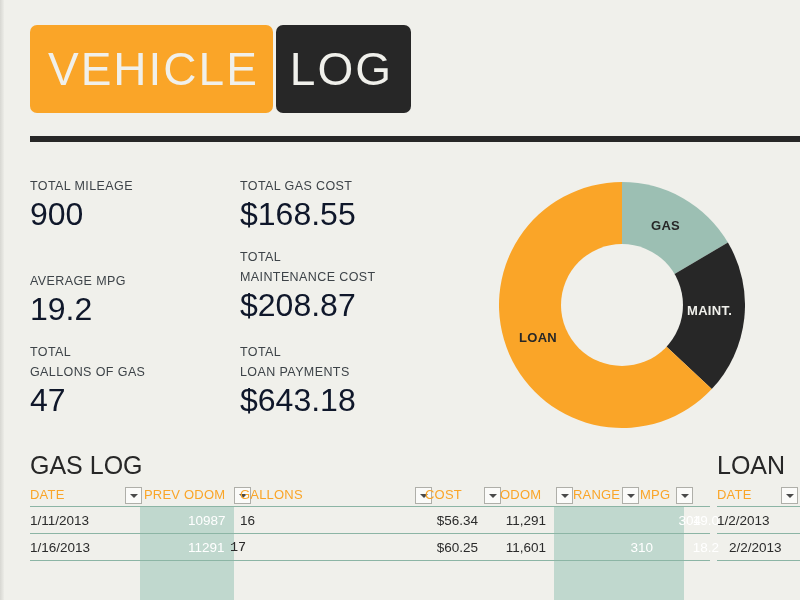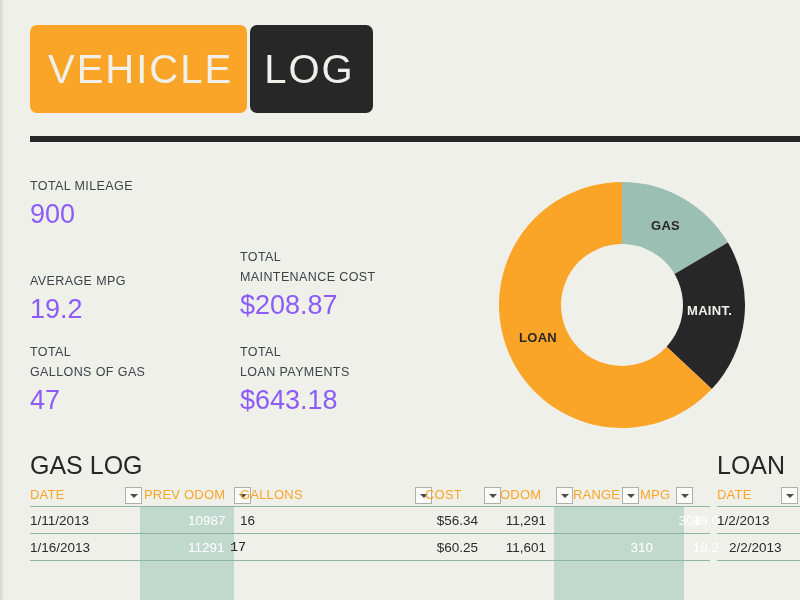--- a/index.html
+++ b/index.html
@@ -49,21 +49,21 @@
     background: #FAA528;
     padding: 0 14px 0 18px;
     margin-right: 3px;
   }
   .title-box.dark {
     background: #272727;
     padding: 0 18px 0 14px;
   }
   .title-text {
     color: #F0F0EB;
-    font-size: 40px;
+    font-size: 46px;
     font-weight: 400;
     letter-spacing: 2px;
     line-height: 1;
     white-space: nowrap;
   }
 
   
   .header-rule {
     position: absolute;
     left: 30px; top: 136px;
@@ -76,22 +76,22 @@
     position: absolute;
   }
   .stat-label {
     color: #3D4348;
     font-size: 12.5px;
     letter-spacing: 0.4px;
     line-height: 20px;
     white-space: nowrap;
   }
   .stat-value {
-    color: #8b5cf6;
-    font-size: 27px;
+    color: #0f172a;
+    font-size: 32px;
     line-height: 36px;
     font-weight: 400;
     white-space: nowrap;
   }
 
   .stat-mileage  { left: 30px;  top: 176px; }
   .stat-mpg      { left: 30px;  top: 271px; }
   .stat-gallons  { left: 30px;  top: 342px; }
   .stat-gascost  { left: 240px; top: 176px; }
   .stat-maint    { left: 240px; top: 247px; }
@@ -212,20 +212,24 @@
     <div class="stat-label">AVERAGE MPG</div>
     <div class="stat-value">19.2</div>
   </div>
 
   <div class="stat stat-gallons">
     <div class="stat-label">TOTAL</div>
     <div class="stat-label">GALLONS OF GAS</div>
     <div class="stat-value">47</div>
   </div>
 
+  <div class="stat stat-gascost">
+    <div class="stat-label">TOTAL GAS COST</div>
+    <div class="stat-value">$168.55</div>
+  </div>
 
   <div class="stat stat-maint">
     <div class="stat-label">TOTAL</div>
     <div class="stat-label">MAINTENANCE COST</div>
     <div class="stat-value">$208.87</div>
   </div>
 
   <div class="stat stat-loanpay">
     <div class="stat-label">TOTAL</div>
     <div class="stat-label">LOAN PAYMENTS</div>

